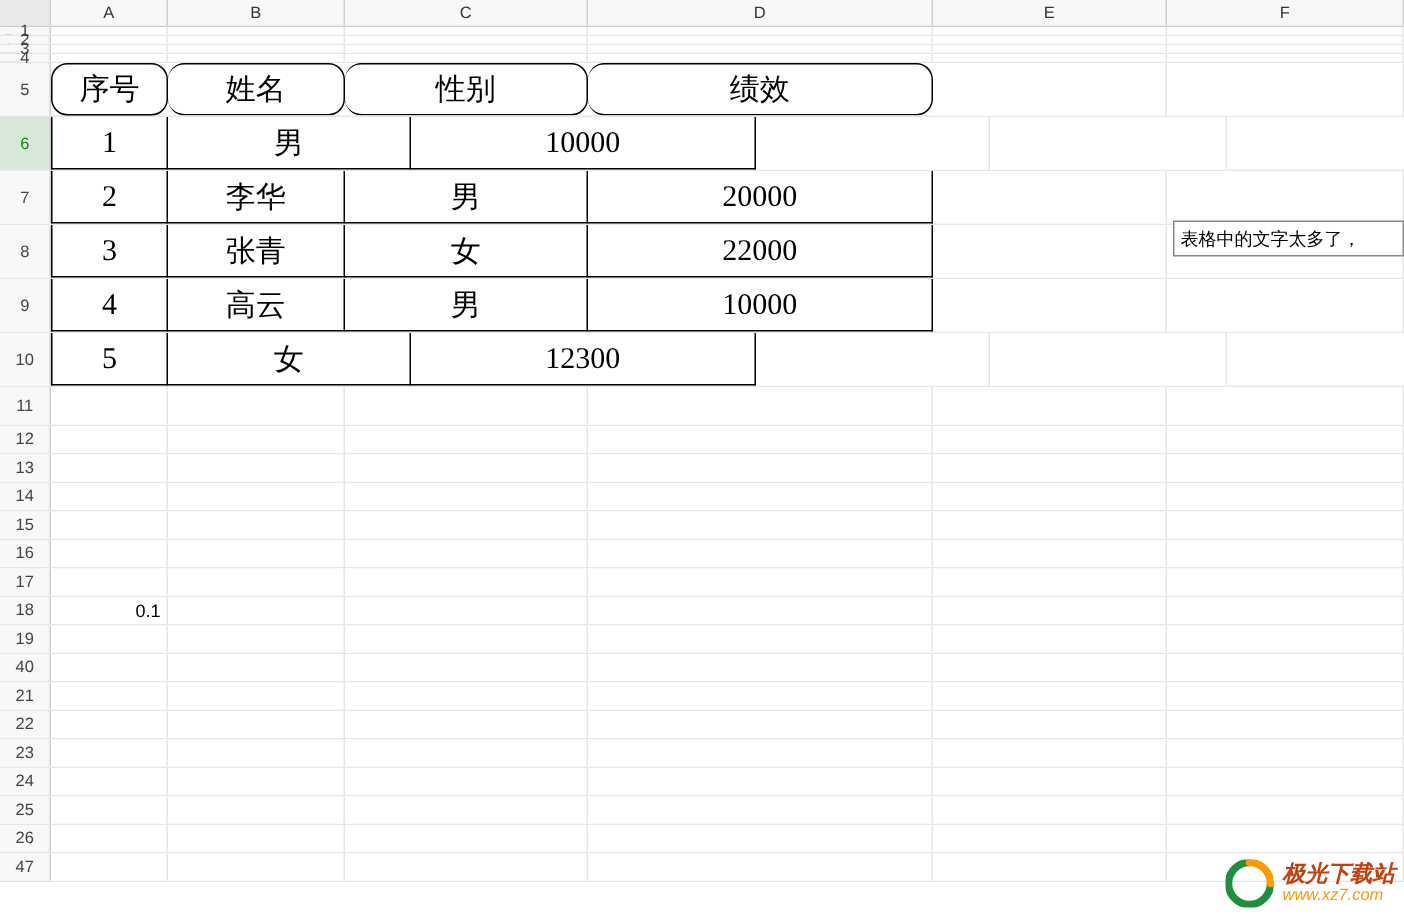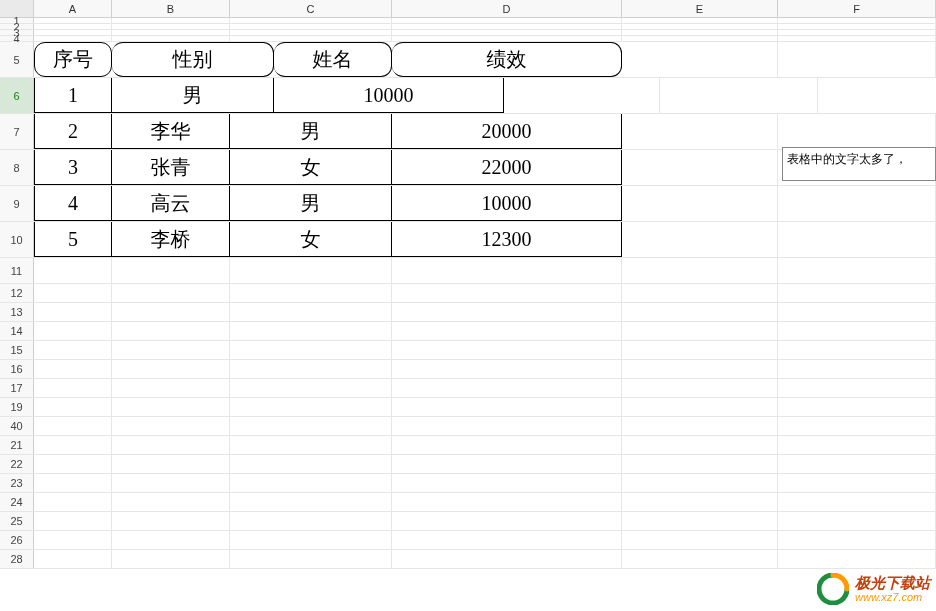--- a/index.html
+++ b/index.html
@@ -124,21 +124,21 @@
     text-align: center;
     margin-top: 1px;
   }
 
   
   .float-box {
     position: absolute;
     top: 147px;
     left: 782px;
     width: 154px;
-    height: 34px;
+    height: 24px;
     border: 1px solid #888;
     background: #fff;
     font-size: 12px;
     font-family: SimSun, serif;
     padding: 3px 4px;
     overflow: hidden;
     white-space: nowrap;
   }
 
   
@@ -214,22 +214,22 @@
       <div class="cell cB"></div>
       <div class="cell cC"></div>
       <div class="cell cD"></div>
       <div class="cell cE"></div>
       <div class="cell cF"></div>
   </div>
 
   <div class="row r5">
     <div class="row-h">5</div>
     <div class="cell cA bordered-top bordered-left bordered-inner-r bordered-inner-b">序号</div>
+    <div class="cell cB bordered-top bordered-inner-r bordered-inner-b">姓名</div>
     <div class="cell cC bordered-top bordered-inner-r bordered-inner-b">性别</div>
-    <div class="cell cB bordered-top bordered-inner-r bordered-inner-b">姓名</div>
     <div class="cell cD bordered-top bordered-right bordered-inner-b">绩效</div>
     <div class="cell cE"></div>
     <div class="cell cF"></div>
   </div>
 
   <div class="row r6">
     <div class="row-h active">6</div>
     <div class="cell cA bordered-left bordered-inner-r bordered-inner-b">1</div>
     <div class="cell cC bordered-inner-r bordered-inner-b">男</div>
     <div class="cell cD bordered-right bordered-inner-b">10000</div>
@@ -263,21 +263,20 @@
     <div class="cell cB bordered-inner-r bordered-inner-b">高云</div>
     <div class="cell cC bordered-inner-r bordered-inner-b">男</div>
     <div class="cell cD bordered-right bordered-inner-b">10000</div>
     <div class="cell cE"></div>
     <div class="cell cF"></div>
   </div>
 
   <div class="row r10">
     <div class="row-h">10</div>
     <div class="cell cA bordered-left bordered-inner-r bordered-bottom">5</div>
-    <div class="cell cB bordered-inner-r bordered-bottom">李桥</div>
     <div class="cell cC bordered-inner-r bordered-bottom">女</div>
     <div class="cell cD bordered-right bordered-bottom">12300</div>
     <div class="cell cE"></div>
     <div class="cell cF"></div>
   </div>
 
   <div class="row r11">
     <div class="row-h">11</div>
     <div class="cell cA"></div>
       <div class="cell cB"></div>
@@ -335,20 +334,29 @@
   <div class="row std">
       <div class="row-h">17</div>
       <div class="cell cA"></div>
       <div class="cell cB"></div>
       <div class="cell cC"></div>
       <div class="cell cD"></div>
       <div class="cell cE"></div>
       <div class="cell cF"></div>
     </div>
   <div class="row std">
+      <div class="row-h">18</div>
+      <div class="cell cA small-num">0.1</div>
+      <div class="cell cB"></div>
+      <div class="cell cC"></div>
+      <div class="cell cD"></div>
+      <div class="cell cE"></div>
+      <div class="cell cF"></div>
+    </div>
+  <div class="row std">
       <div class="row-h">19</div>
       <div class="cell cA"></div>
       <div class="cell cB"></div>
       <div class="cell cC"></div>
       <div class="cell cD"></div>
       <div class="cell cE"></div>
       <div class="cell cF"></div>
     </div>
   <div class="row std">
       <div class="row-h">40</div>
@@ -407,21 +415,21 @@
   <div class="row std">
       <div class="row-h">26</div>
       <div class="cell cA"></div>
       <div class="cell cB"></div>
       <div class="cell cC"></div>
       <div class="cell cD"></div>
       <div class="cell cE"></div>
       <div class="cell cF"></div>
     </div>
   <div class="row std">
-      <div class="row-h">28</div>
+      <div class="row-h">47</div>
       <div class="cell cA"></div>
       <div class="cell cB"></div>
       <div class="cell cC"></div>
       <div class="cell cD"></div>
       <div class="cell cE"></div>
       <div class="cell cF"></div>
     </div>
 
   <div class="float-box">表格中的文字太多了，</div>
 

